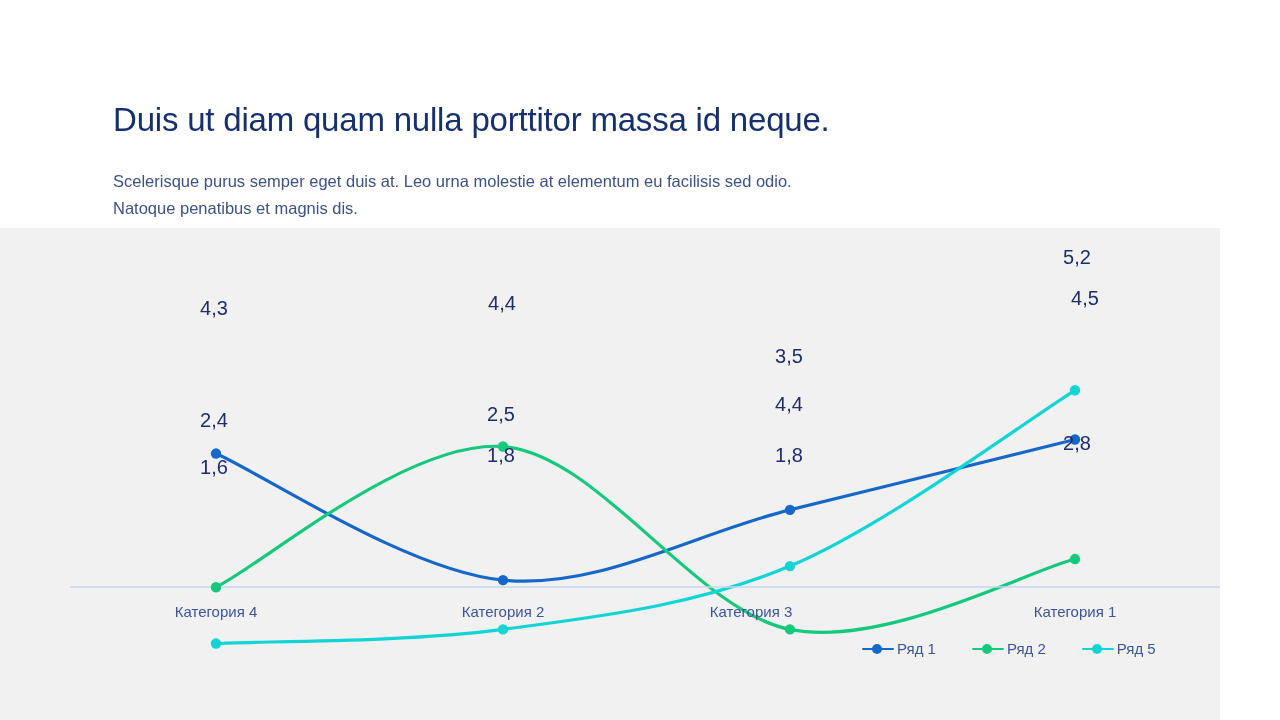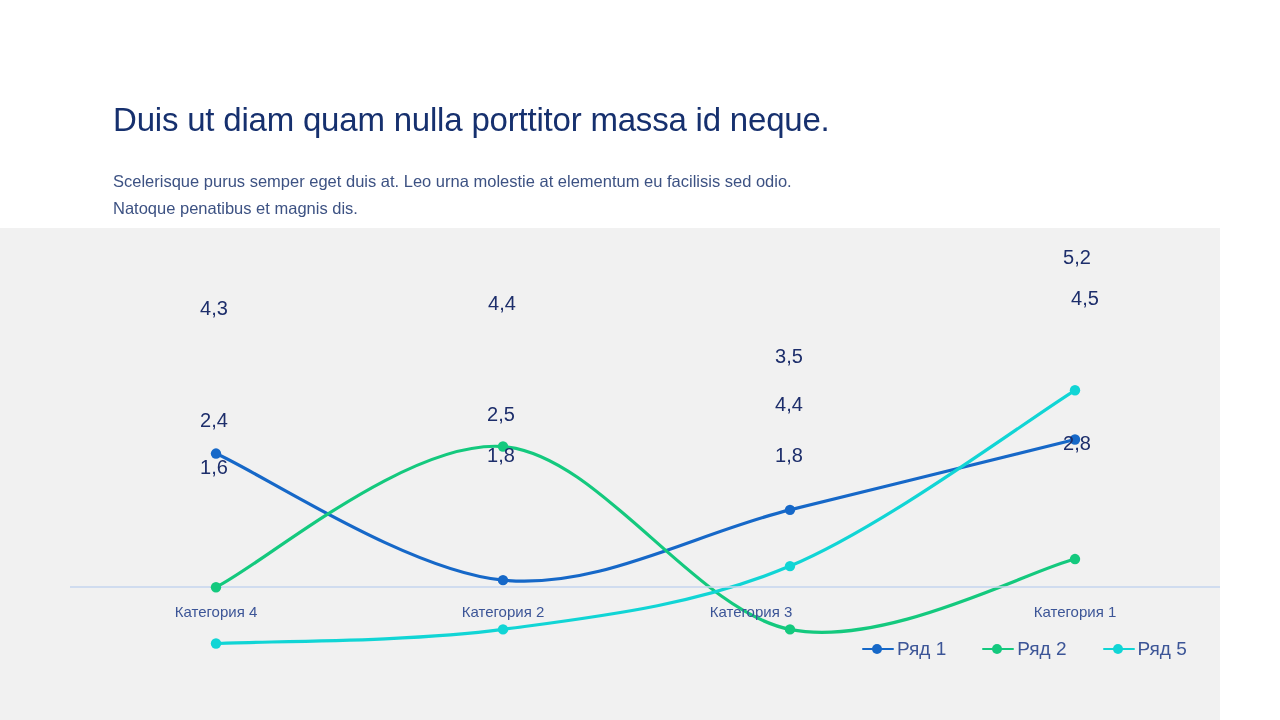--- a/index.html
+++ b/index.html
@@ -111,21 +111,21 @@
     border-radius: 2px;
   }
   .legend-mark .lm-dot {
     position: absolute;
     left: 10px; top: 1px;
     width: 10px;
     height: 10px;
     border-radius: 50%;
   }
   .legend-text {
-    font-size: 19px;
+    font-size: 15px;
     line-height: 15px;
     color: #3c5597;
     white-space: nowrap;
   }
 </style>
 </head>
 <body>
 
 <div id="root">
 

